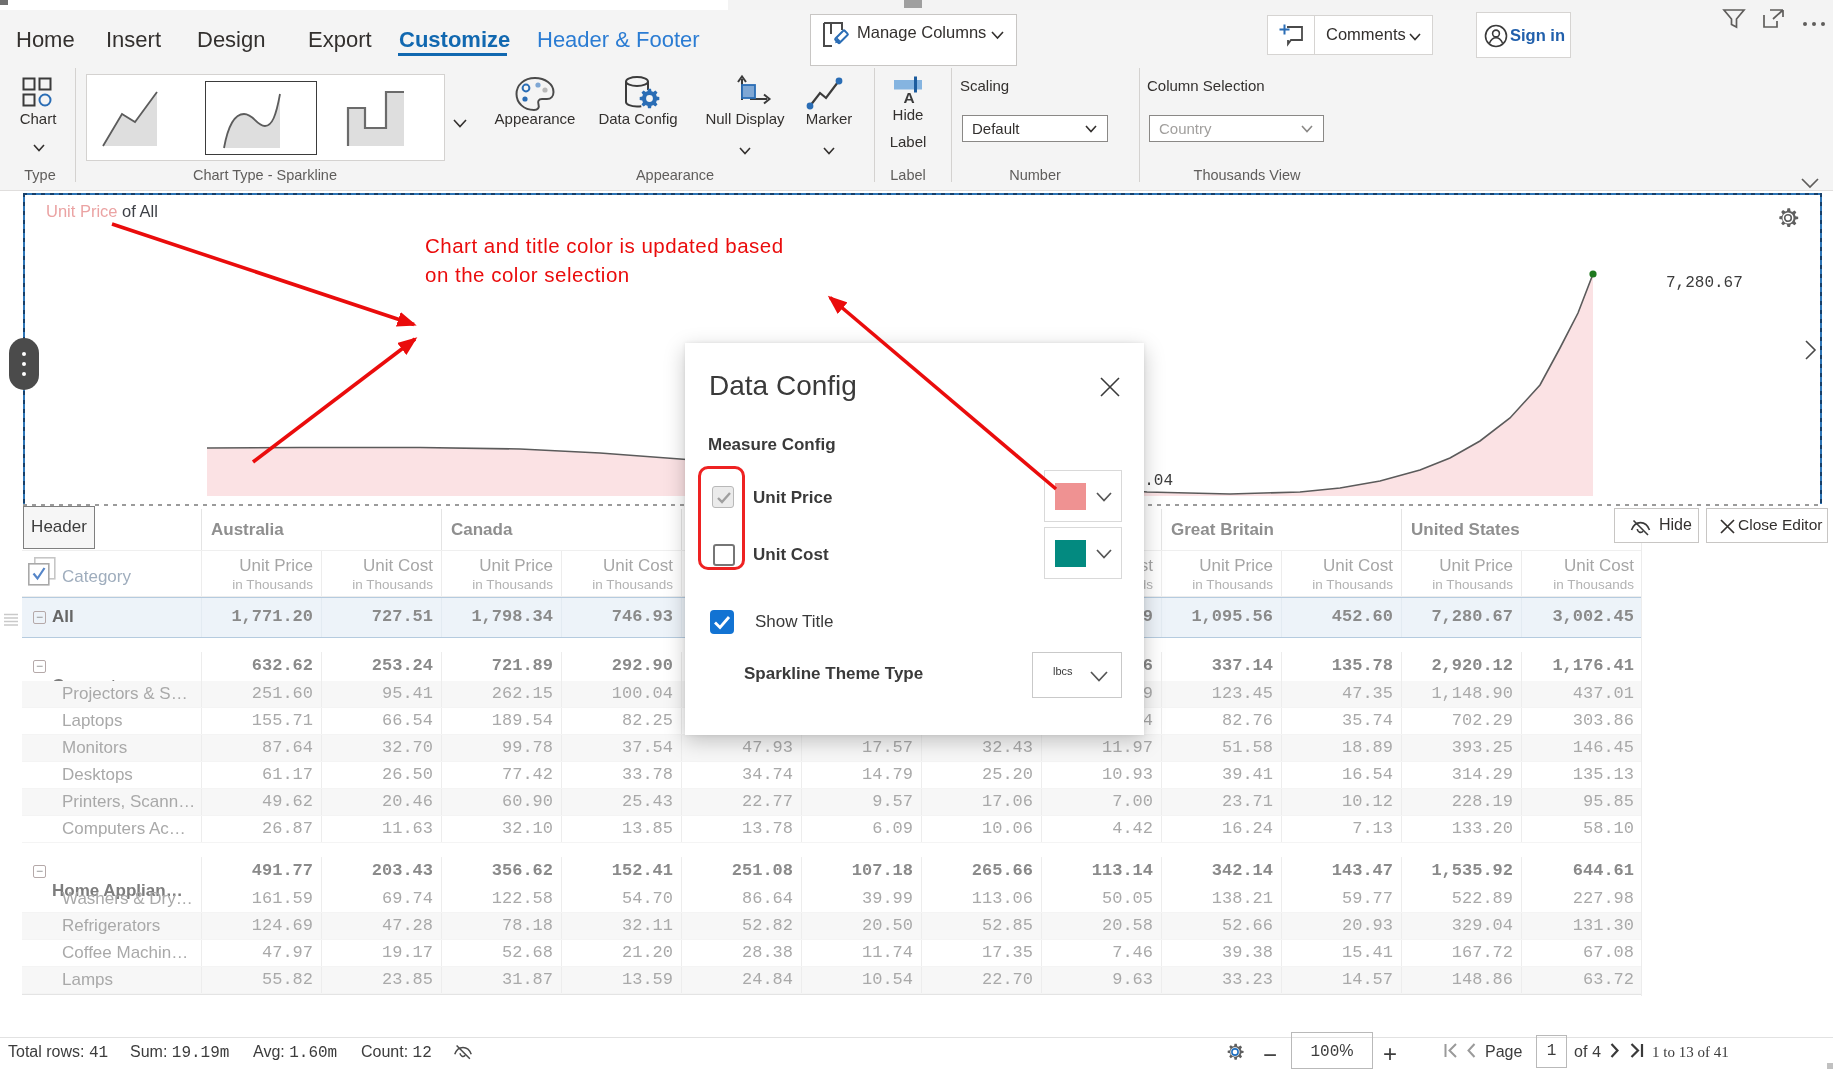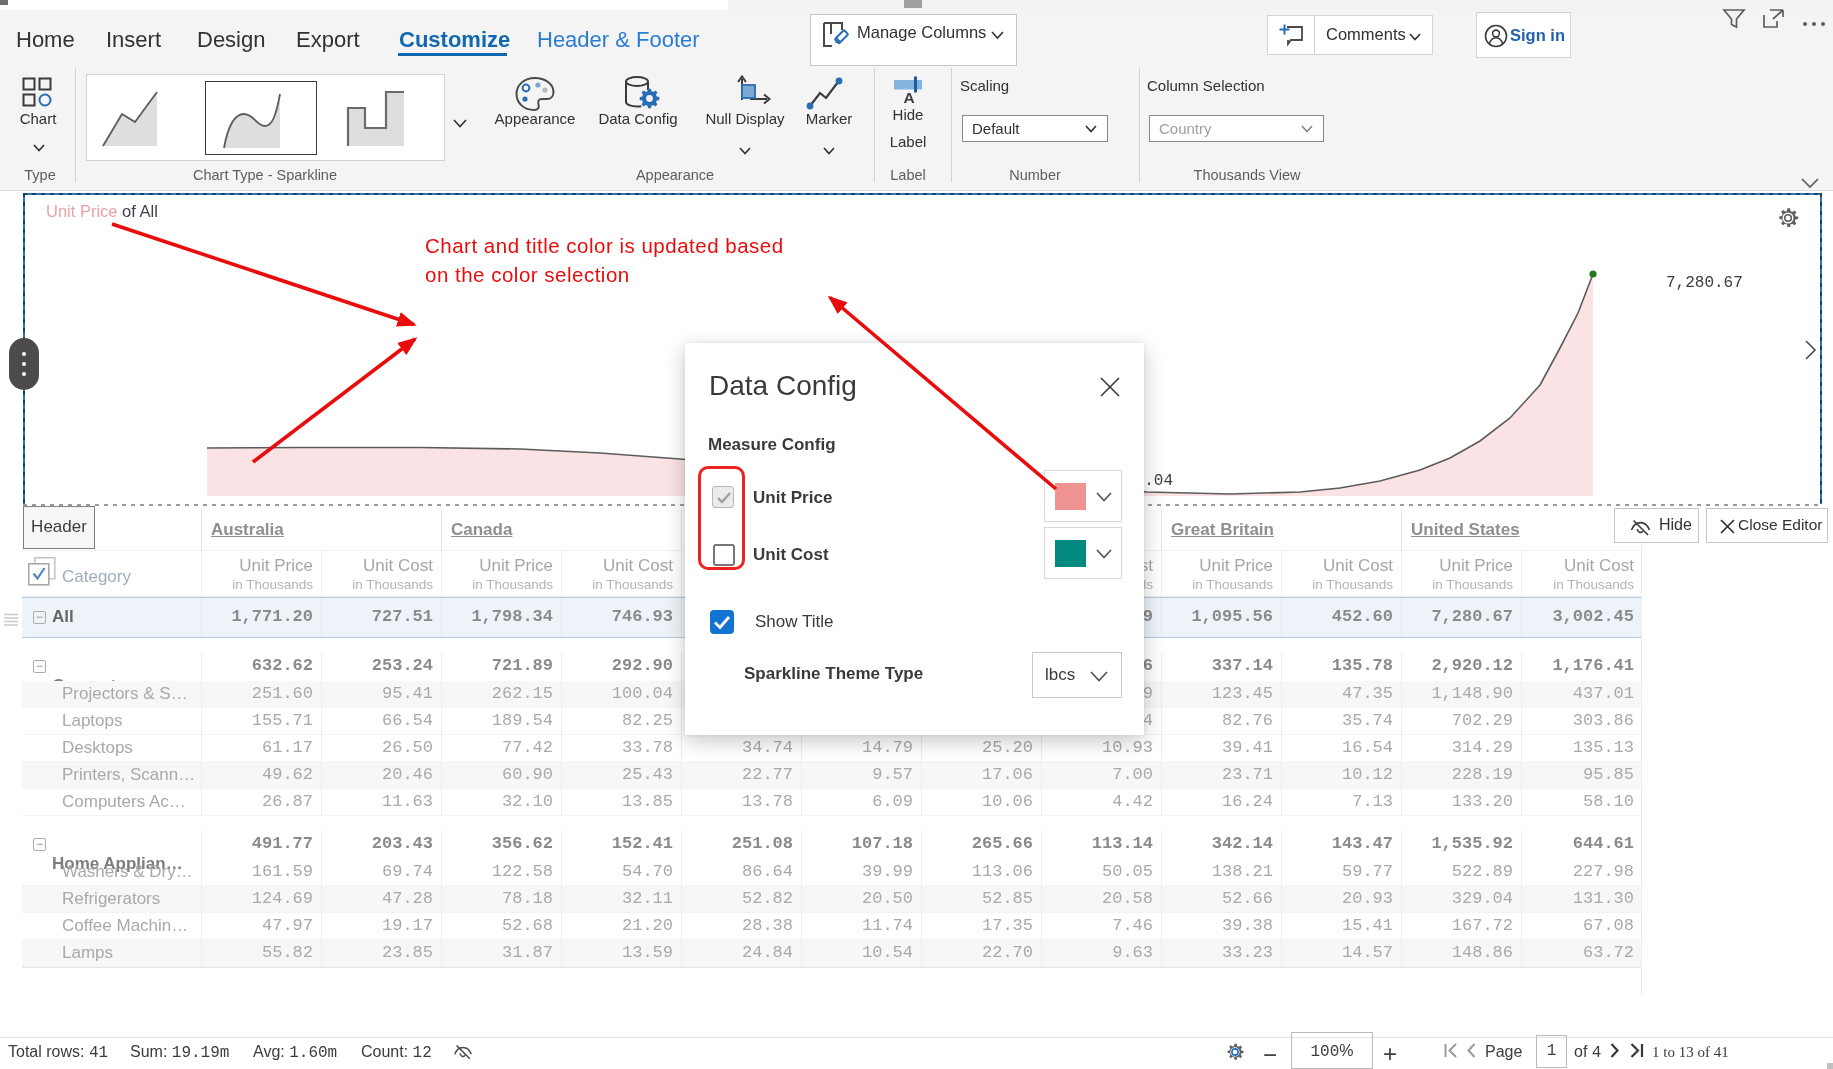--- a/index.html
+++ b/index.html
@@ -44,33 +44,33 @@
 #redbox { position:absolute; left:13px; top:123px; width:47px; height:104px; border:3px solid #ee2222; border-radius:10px; z-index:7; }
 .cb { position:absolute; width:22px; height:22px; border-radius:3px; }
 #cb1 { left:27px; top:143px; background:#ebebeb; border:1px solid #b8b8b8; }
 #cb2 { left:28px; top:201px; background:#fff; border:2px solid #767676; }
 #cb3 { left:25px; top:267px; background:#1273d3; border:none; width:24px; height:24px; border-radius:4px; }
 .mlbl { position:absolute; font-size:17px; font-weight:600; color:#3a3a3a; }
 .swatchbox { position:absolute; left:359px; width:78px; height:52px; border:1px solid #d9d9d9; background:#fff; }
 .swatch { position:absolute; left:10px; top:12px; width:31px; height:27px; }
 .swchev { position:absolute; left:50px; top:20px; }
 #ddtheme { position:absolute; left:347px; top:309px; width:90px; height:46px; border:1px solid #c9c9c9; background:#fff; }
-#ddtheme span { position:absolute; left:12px; top:12px; font-size:17px; color:#3a3a3a; }
+#ddtheme span { position:absolute; left:20px; top:12px; font-size:11px; color:#3a3a3a; }
 
 #anno { position:absolute; left:0; top:0; width:1833px; height:1069px; z-index:9; pointer-events:none; }
 #redtext { position:absolute; left:425px; top:231px; z-index:9; color:#ea0c0c; font-size:20.5px; line-height:29px; letter-spacing:0.5px; }
 
 #tablewrap { position:absolute; left:22px; top:509px; width:1620px; }
 .row { display:flex; width:1620px; position:relative; }
 .lab { width:180px; flex:0 0 180px; border-right:1px solid #ededed; position:relative; }
 .c { width:120px; flex:0 0 120px; border-right:1px solid #ededed; text-align:right; padding-right:8px;
   font-family:"Liberation Mono",monospace; font-size:17px; }
 .row .c:last-child { border-right:none; }
 #countryrow { height:42px; border-bottom:1px solid #efefef; }
-.ccell { width:240px; flex:0 0 240px; border-right:1px solid #e4e4e4; font-size:17px; font-weight:700; color:#8f8f8f; padding-left:9px; padding-top:11px;text-decoration:underline; }
+.ccell { width:240px; flex:0 0 240px; border-right:1px solid #e4e4e4; font-size:17px; font-weight:700; color:#8f8f8f; padding-left:9px; padding-top:11px; }
 #countryrow .ccell:last-child { border-right:none; }
 #cathead { width:180px; flex:0 0 180px; border-right:1px solid #e4e4e4; }
 #measurerow { height:46px; border-bottom:1px solid #ededed; }
 .mcell { width:120px; flex:0 0 120px; border-right:1px solid #ededed; text-align:right; padding-right:8px; padding-top:5px; }
 #measurerow .mcell:last-child { border-right:none; }
 .mname { font-size:17px; color:#a6a6a6; }
 .msub { font-size:13.5px; color:#b3b3b3; margin-top:1px; }
 #mlabcell { width:180px; flex:0 0 180px; border-right:1px solid #ededed; position:relative; }
 .allrow { height:41px; background:#edf3f9; border-top:1px solid #b5cbdf; border-bottom:1px solid #b5cbdf; }
 .allrow .lab, .allrow .c { border-right-color:#e3ebf2; }
@@ -102,21 +102,21 @@
 </head>
 <body>
 <div id="topstrip"></div>
 <div id="topwhite"></div>
 <div id="topgraysq"></div>
 <div style="position:absolute;left:0;top:0;width:8px;height:5px;background:#6f6f6f;"></div>
 <div id="ribbon">
   <span class="tab" style="left:16px;">Home</span>
   <span class="tab" style="left:106px;">Insert</span>
   <span class="tab" style="left:197px;">Design</span>
-  <span class="tab" style="left:296px;">Export</span>
+  <span class="tab" style="left:308px;">Export</span>
   <span class="tab tabblue" style="left:399px;font-weight:700;">Customize</span>
   <span class="tab" style="left:537px;color:#2b7cd3;">Header &amp; Footer</span>
 </div>
 <div id="custunder"></div>
 
 <div class="vline" style="left:75px; top:68px; height:114px;"></div>
 <div class="vline" style="left:874px; top:68px; height:114px;"></div>
 <div class="vline" style="left:951px; top:68px; height:114px;"></div>
 <div class="vline" style="left:1139px; top:68px; height:114px;"></div>
 
@@ -426,20 +426,37 @@
       <div class="c nch">189.54</div>
       <div class="c nch">82.25</div>
       <div class="c nch">160.02</div>
       <div class="c nch">68.41</div>
       <div class="c nch">90.33</div>
       <div class="c nch">38.24</div>
       <div class="c nch">82.76</div>
       <div class="c nch">35.74</div>
       <div class="c nch">702.29</div>
       <div class="c nch">303.86</div>
+    </div>
+<div class="row childrow odd">
+      <div class="lab">
+        <span class="chtxt">Monitors</span>
+      </div>
+      <div class="c nch">87.64</div>
+      <div class="c nch">32.70</div>
+      <div class="c nch">99.78</div>
+      <div class="c nch">37.54</div>
+      <div class="c nch">47.93</div>
+      <div class="c nch">17.57</div>
+      <div class="c nch">32.43</div>
+      <div class="c nch">11.97</div>
+      <div class="c nch">51.58</div>
+      <div class="c nch">18.89</div>
+      <div class="c nch">393.25</div>
+      <div class="c nch">146.45</div>
     </div>
 <div class="row childrow">
       <div class="lab">
         <span class="chtxt">Desktops</span>
       </div>
       <div class="c nch">61.17</div>
       <div class="c nch">26.50</div>
       <div class="c nch">77.42</div>
       <div class="c nch">33.78</div>
       <div class="c nch">34.74</div>

